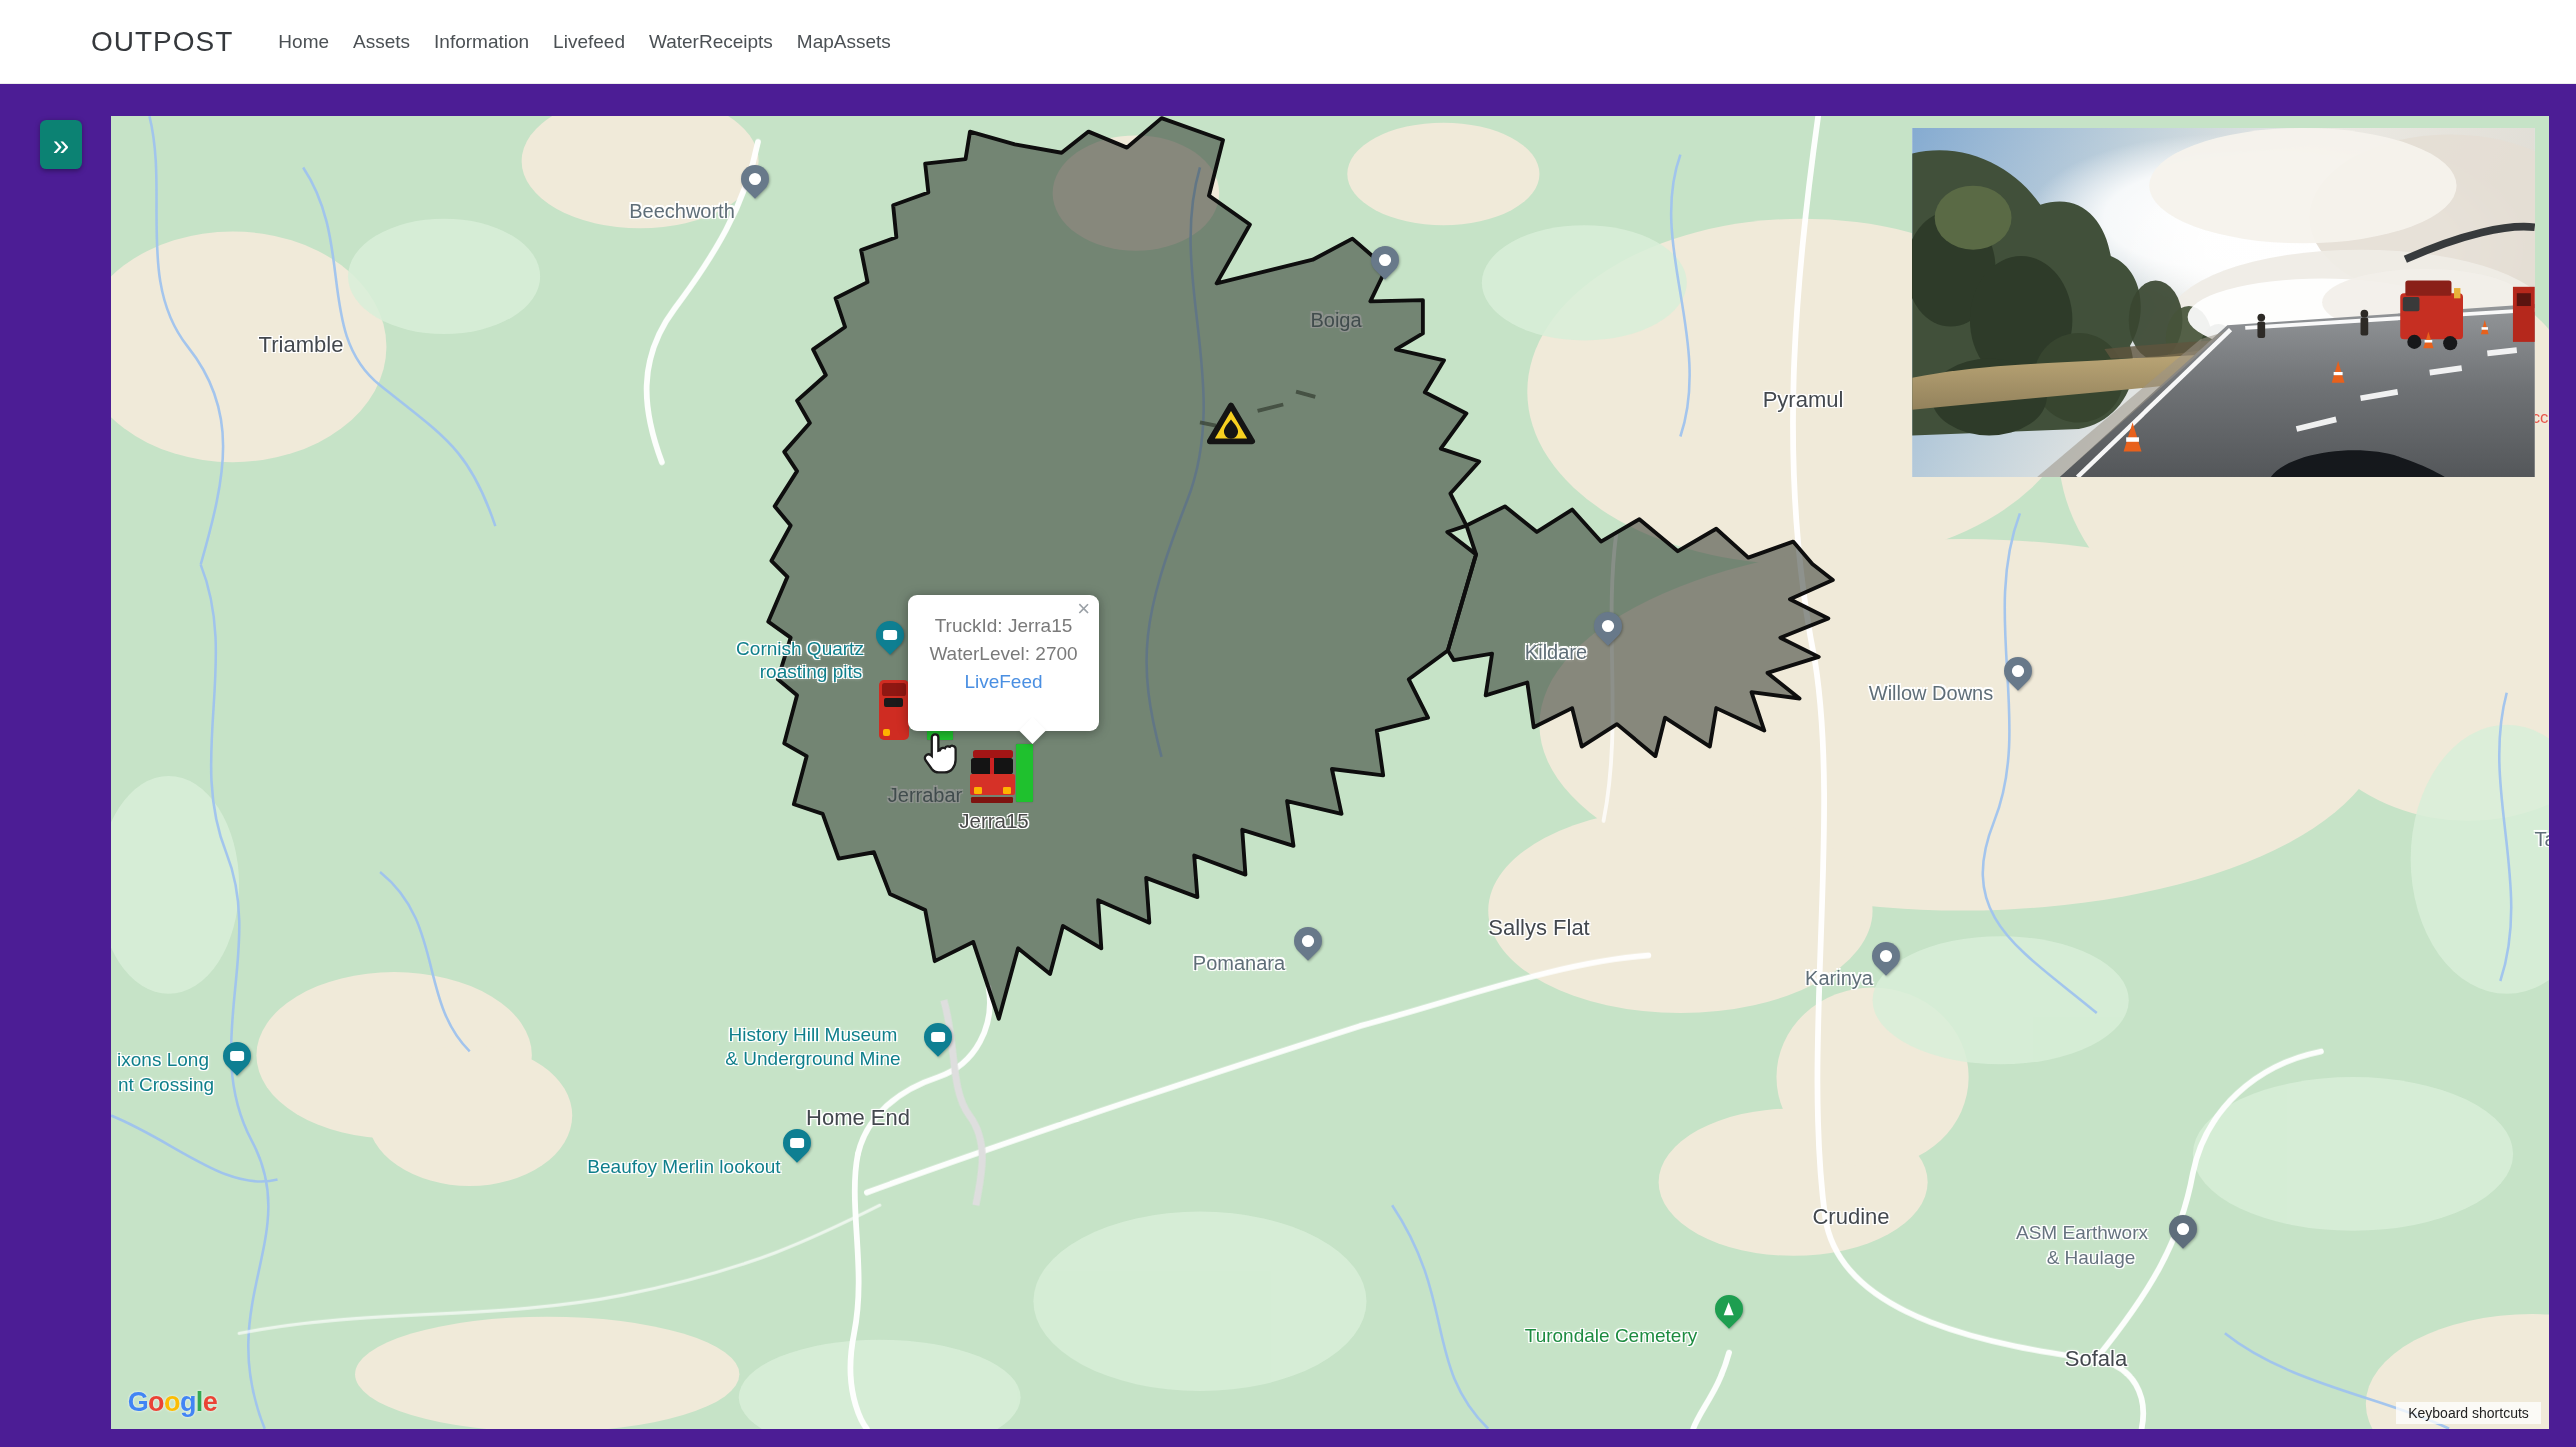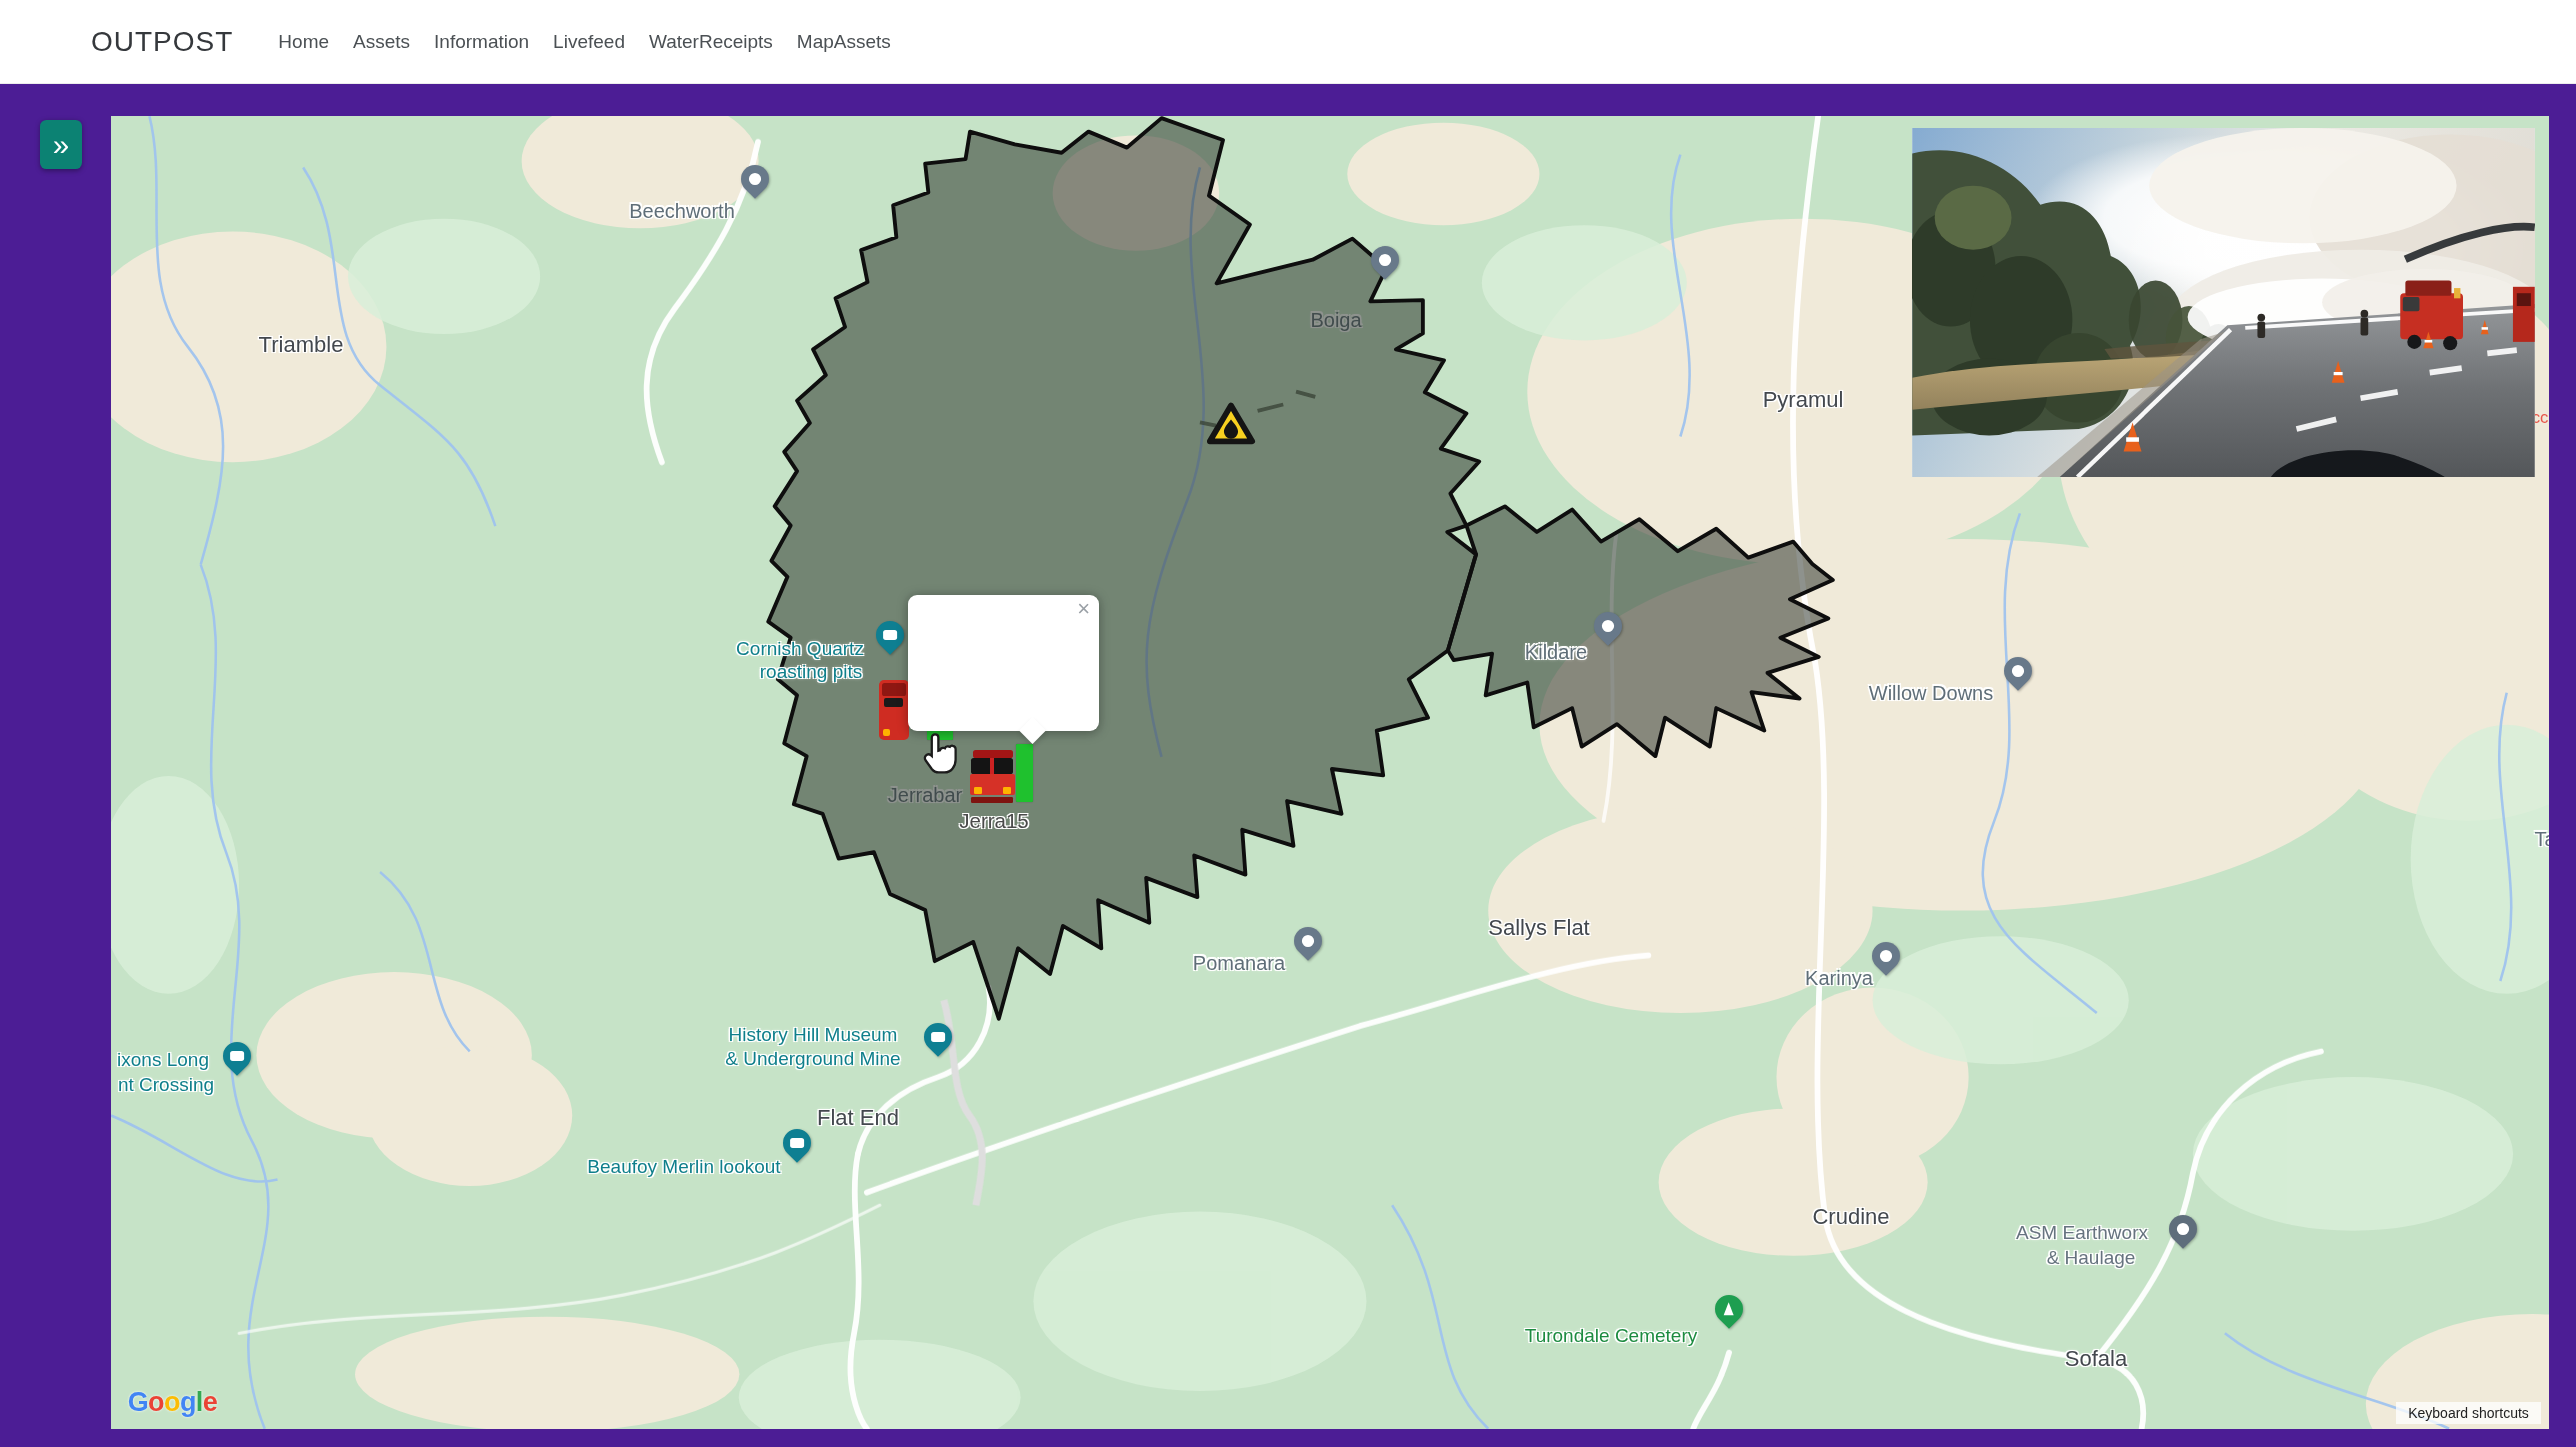--- a/index.html
+++ b/index.html
@@ -257,21 +257,21 @@
     <div class="map-label town" style="left:1692px;top:284px;">Pyramul</div>
     <div class="map-label" style="left:1445px;top:536px;">Kildare</div>
     <div class="map-label" style="left:1820px;top:577px;">Willow Downs</div>
     <div class="map-label poi-teal" style="left:689px;top:533px;">Cornish Quartz</div>
     <div class="map-label poi-teal" style="left:700px;top:556px;">roasting pits</div>
     <div class="map-label town" style="left:1428px;top:812px;">Sallys Flat</div>
     <div class="map-label" style="left:1128px;top:847px;">Pomanara</div>
     <div class="map-label" style="left:1728px;top:862px;">Karinya</div>
     <div class="map-label poi-teal" style="left:702px;top:919px;">History Hill Museum</div>
     <div class="map-label poi-teal" style="left:702px;top:943px;">&amp; Underground Mine</div>
-    <div class="map-label town" style="left:747px;top:1002px;">Flat End</div>
+    <div class="map-label town" style="left:747px;top:1002px;">Home End</div>
     <div class="map-label poi-teal" style="left:555px;top:1051px;padding-left:36px;">Beaufoy Merlin lookout</div>
     <div class="map-label poi-teal" style="left:52px;top:944px;">ixons Long</div>
     <div class="map-label poi-teal" style="left:55px;top:969px;">nt Crossing</div>
     <div class="map-label town" style="left:1740px;top:1101px;text-align:center;">Crudine</div>
     <div class="map-label poi-gray" style="left:1971px;top:1117px;">ASM Earthworx</div>
     <div class="map-label poi-gray" style="left:1980px;top:1142px;">&amp; Haulage</div>
     <div class="map-label poi-green" style="left:1500px;top:1220px;">Turondale Cemetery</div>
     <div class="map-label town" style="left:1985px;top:1243px;">Sofala</div>
     <div class="map-label" style="left:2434px;top:723px;">Ta</div>
     <div class="map-label frag-red" style="left:2429px;top:302px;">cc</div>
@@ -292,20 +292,25 @@
       <div class="lampL"></div>
         <div class="lampR"></div>
         <div class="bumper"></div>
     </div>
     <div class="water-bar" style="left:905px;top:628px;width:16.7px;height:58px;"></div>
     <div class="marker-label" style="left:883px;top:705px;">Jerra15</div>
 
     <div id="infowin">
       <div class="tail"></div>
       <div class="iw-close">×</div>
+      <div class="iw-body">
+        <div>TruckId: Jerra15</div>
+        <div>WaterLevel: 2700</div>
+        <div class="iw-link">LiveFeed</div>
+      </div>
     </div>
 
     <div id="hand-cursor" style="left:809px;top:615px;">
       <svg width="40" height="46" viewBox="0 0 24 28">
         <path d="M9 2c1.2 0 2 .9 2 2v8l1-.3c.3-1 1.3-1.6 2.3-1.4l.7.2c.3-.8 1.2-1.3 2-1.1l1 .3c.4-.6 1.1-.9 1.8-.7 1 .2 1.7 1 1.7 2v6.5c0 2-.6 3.8-1.8 5.3-1.2 1.6-3 2.4-5 2.4h-3.4c-1.7 0-3.3-.8-4.3-2.1L3.3 18c-.8-1-.7-2.4.2-3.2.8-.8 2-.8 2.9-.1l.6.5V4c0-1.1.9-2 2-2z" fill="#ffffff" stroke="#1c1c1c" stroke-width="1.4"></path>
       </svg>
     </div>
 
 
     <div id="livefeed">

